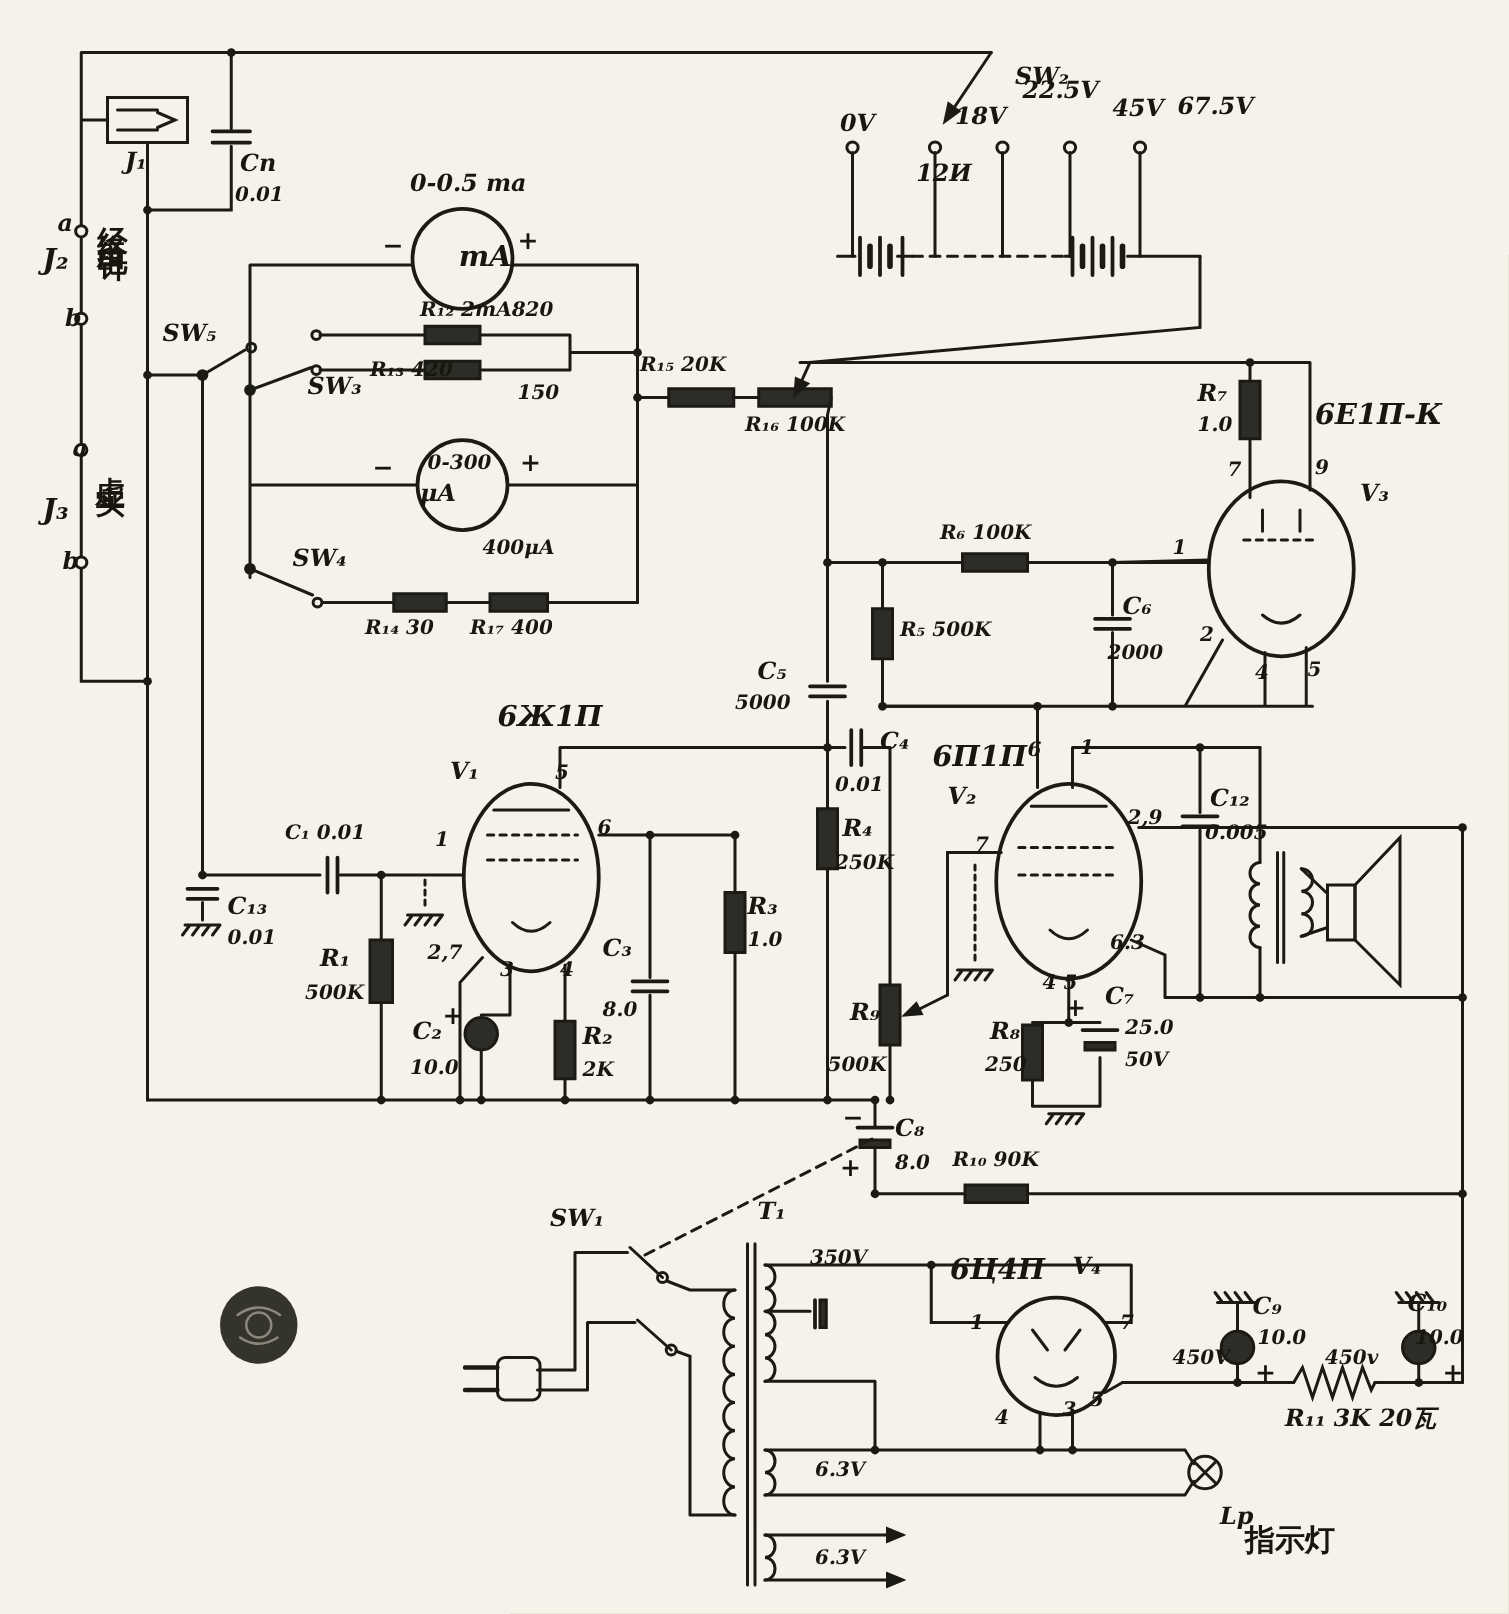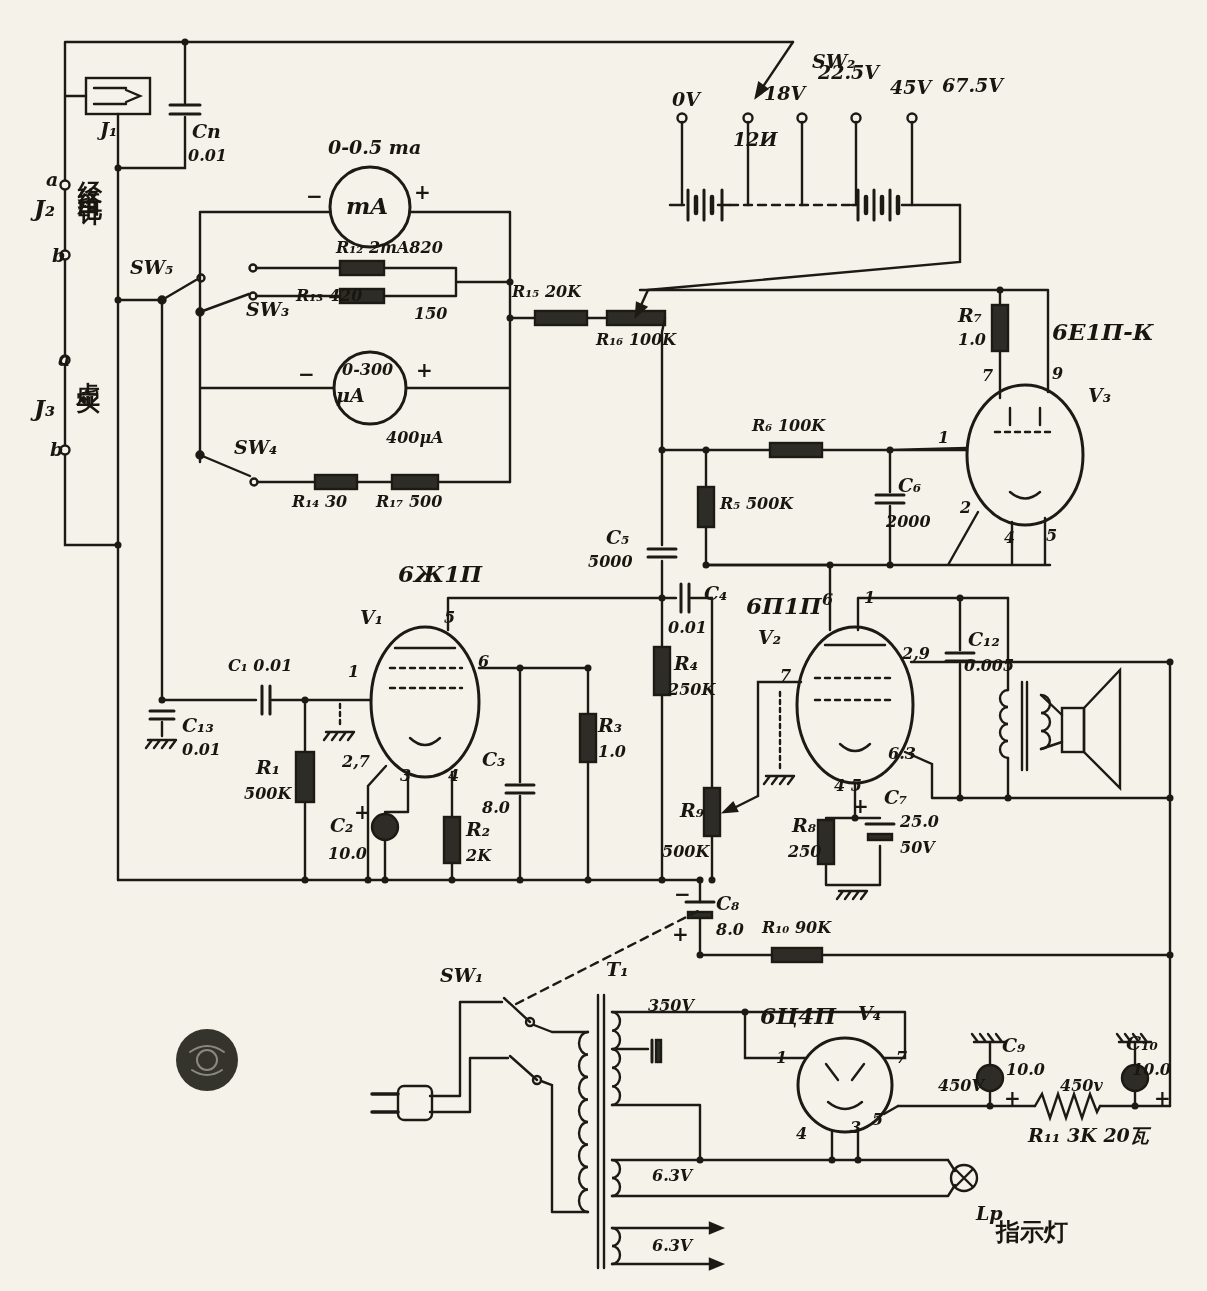--- a/index.html
+++ b/index.html
@@ -259,35 +259,35 @@
 <div class="lbl" style="left:130px;top:258px">SW₅</div>
 <div class="lbl lg" style="left:34px;top:396px">J₃</div>
 <div class="lbl" style="left:58px;top:350px">a</div>
 <div class="lbl" style="left:50px;top:440px">b</div>
 <div class="lbl cjk vtext" style="left:72px;top:362px">虚实</div>
 <div class="lbl" style="left:182px;top:716px">C₁₃</div>
 <div class="lbl sm" style="left:182px;top:742px">0.01</div>
 <div class="lbl sm" style="left:228px;top:658px">C₁ 0.01</div>
 
 <div class="lbl" style="left:328px;top:138px">0-0.5 ma</div>
-<div class="lbl lg" style="left:346px;top:194px">mA</div>
+<div class="lbl lg" style="left:367px;top:194px">mA</div>
 <div class="lbl mark" style="left:306px;top:186px">−</div>
 <div class="lbl mark" style="left:414px;top:182px">+</div>
 <div class="lbl" style="left:246px;top:300px">SW₃</div>
 <div class="lbl sm" style="left:336px;top:240px">R₁₂ 2mA820</div>
 <div class="lbl sm" style="left:296px;top:288px">R₁₃ 420</div>
 <div class="lbl sm" style="left:414px;top:306px">150</div>
 <div class="lbl sm" style="left:342px;top:362px">0-300</div>
 <div class="lbl" style="left:336px;top:386px">μA</div>
 <div class="lbl mark" style="left:298px;top:364px">−</div>
 <div class="lbl mark" style="left:416px;top:360px">+</div>
 <div class="lbl" style="left:234px;top:438px">SW₄</div>
 <div class="lbl sm" style="left:386px;top:430px">400μA</div>
 <div class="lbl sm" style="left:292px;top:494px">R₁₄ 30</div>
-<div class="lbl sm" style="left:376px;top:494px">R₁₇ 500</div>
+<div class="lbl sm" style="left:376px;top:494px">R₁₇ 400</div>
 
 <div class="lbl" style="left:812px;top:52px">SW₂</div>
 <div class="lbl" style="left:672px;top:90px">0V</div>
 <div class="lbl" style="left:764px;top:84px">18V</div>
 <div class="lbl" style="left:818px;top:63px">22.5V</div>
 <div class="lbl" style="left:890px;top:78px">45V</div>
 <div class="lbl" style="left:942px;top:76px">67.5V</div>
 <div class="lbl" style="left:733px;top:130px">12И</div>
 <div class="lbl sm" style="left:512px;top:284px">R₁₅ 20K</div>
 <div class="lbl sm" style="left:596px;top:332px">R₁₆ 100K</div>

